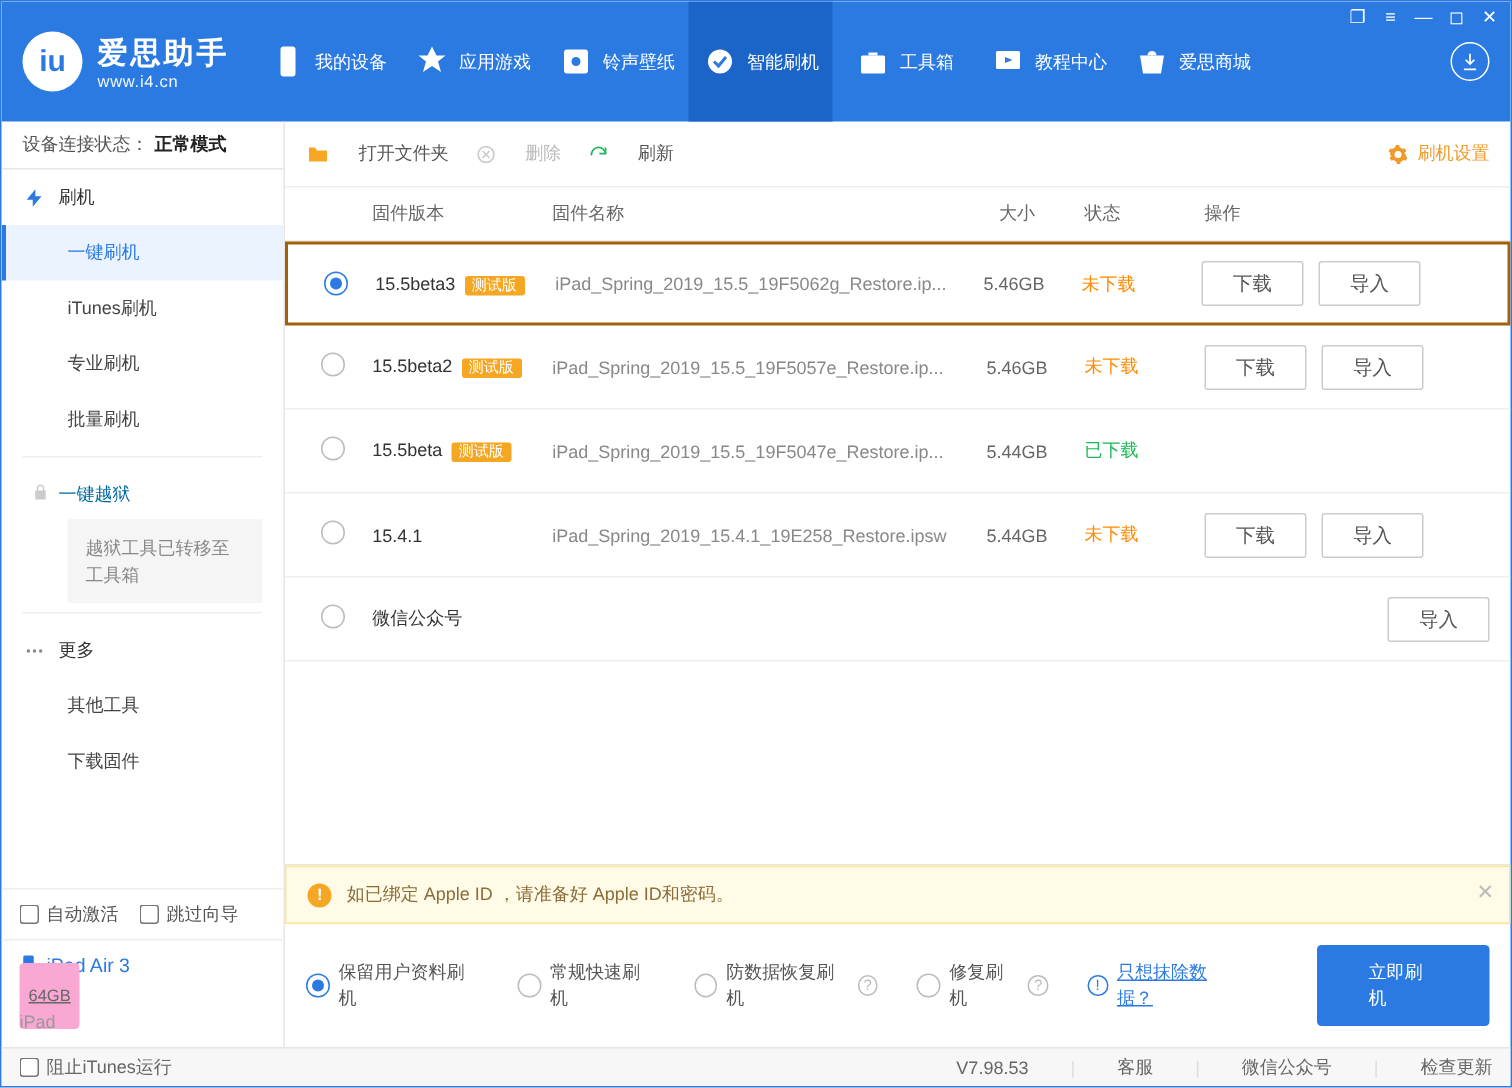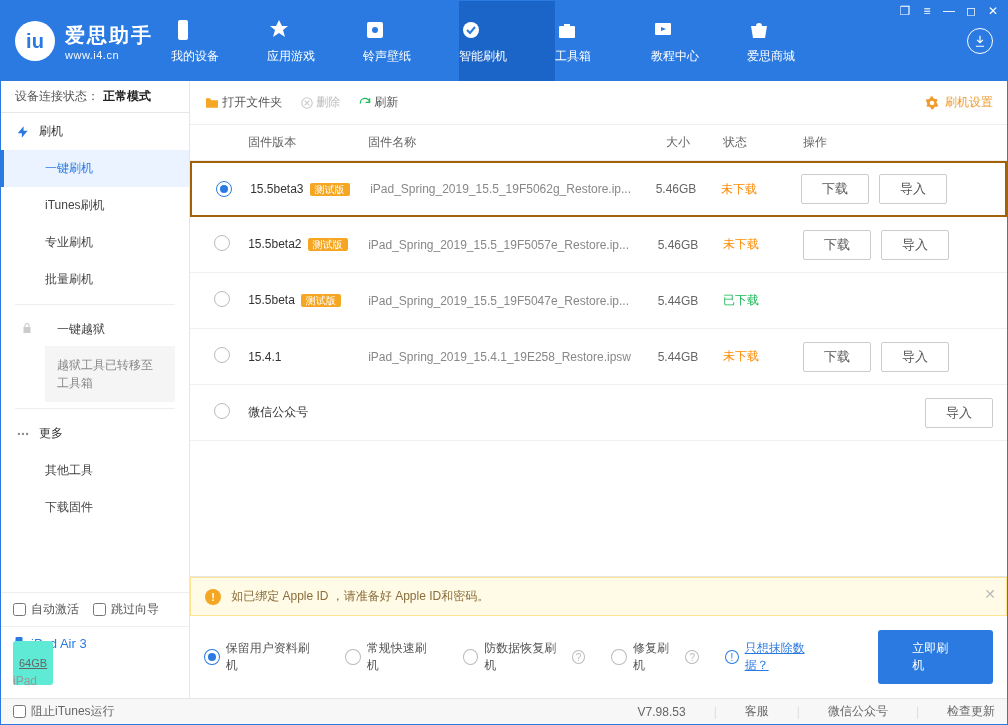--- a/index.html
+++ b/index.html
@@ -5,21 +5,21 @@
   * { box-sizing: border-box; margin: 0; padding: 0; }
   body { font-family: "Microsoft YaHei", Arial, sans-serif; font-size: 12px; color: #333; background: #fff; width: 1008px; height: 725px; overflow: hidden; border:1px solid #2a7ae2; }
   
   
   .header { background: linear-gradient(#2a7ae2,#2a7ae2); color: #fff; height: 80px; display:flex; align-items:stretch; }
   .logo-area { display:flex; align-items:center; padding: 0 18px 0 14px; gap:10px; }
   .logo-circle { width:40px; height:40px; border-radius:50%; background:#fff; display:flex; align-items:center; justify-content:center; color:#2a7ae2; font-weight:bold; font-size:20px; }
   .logo-text .title { font-size:20px; font-weight:bold; letter-spacing:2px; }
   .logo-text .sub { font-size:11px; opacity:.95; letter-spacing:.5px; }
   .nav { flex:1; display:flex; }
-  .nav-item { width:96px; display:flex; flex-direction:column; justify-content:center; gap:6px; cursor:pointer; }
+  .nav-item { width:96px; display:flex; align-items:center; justify-content:center; gap:6px; cursor:pointer; }
   .nav-item.active { background:#1b64c8; }
   .nav-item .icon { width:24px; height:24px; fill:#fff; display:flex; align-items:center; justify-content:center; }
   .nav-item .label { font-size:12px; }
   .window-controls { position:absolute; top:4px; right:8px; display:flex; gap:8px; align-items:center; }
   .window-controls .wc { width:14px; height:14px; color:#fff; font-size:12px; text-align:center; line-height:14px; cursor:pointer; }
   .dl-circle { width:26px; height:26px; border:1.5px solid #fff; border-radius:50%; display:flex; align-items:center; justify-content:center; margin:0 14px; align-self:center; }
 
   
   
   
@@ -32,32 +32,32 @@
   .content { flex:1; display:flex; flex-direction:column; }
 
   
   .sidebar .scroll { flex:1; overflow:auto; }
   .sb-group-head { display:flex; align-items:center; padding:10px 14px; gap:8px; color:#333; }
   .sb-group-head .icon { width:16px; height:16px; display:flex; align-items:center; justify-content:center; }
   .sb-item { padding:10px 14px 10px 44px; color:#444; cursor:pointer; }
   .sb-item.active { background:#eaf3ff; color:#2a7ae2; border-left:3px solid #2a7ae2; padding-left:41px; }
   .sb-sep { height:1px; background:#eee; margin:6px 14px; }
   .sb-note { background:#f5f5f5; color:#888; padding:10px 12px; margin:4px 14px 6px 44px; font-size:12px; line-height:1.5; }
-  .sb-lock { color:#404040; display:flex; align-items:center; gap:24px; padding:10px 14px 4px 20px; }
+  .sb-lock { color:#0369a1; display:flex; align-items:center; gap:6px; padding:10px 14px 4px 20px; }
   .sidebar-bottom { border-top:1px solid #eee; }
   .sb-check-row { display:flex; align-items:center; padding:8px 12px; gap:14px; }
   .sb-check-row label { display:flex; align-items:center; gap:5px; color:#555; }
   .device-box { padding:8px 12px 10px; border-top:1px solid #eee; }
   .device-box .dname { color:#2a7ae2; font-size:13px; display:flex; align-items:center; gap:6px; }
-  .badge { background:#5eead4; color:#666; padding:16px 6px; border-radius:3px; font-size:11px;text-decoration:underline; }
+  .badge { background:#f9a8d4; color:#666; padding:16px 6px; border-radius:3px; font-size:11px;text-decoration:underline; }
   .device-box .dtype { color:#999; margin-top:4px; }
 
   
   .toolbar { height:44px; display:flex; align-items:center; padding:0 14px; gap:18px; border-bottom:1px solid #eee; }
-  .toolbar .tb-btn { display:flex; align-items:center; gap:2px; color:#555; cursor:pointer; }
+  .toolbar .tb-btn { display:flex; align-items:center; gap:19px; color:#555; cursor:pointer; }
   .toolbar .tb-btn.disabled { color:#bbb; }
   .toolbar .spacer { flex:1; }
   .toolbar .settings { color:#f09a2a; display:flex; align-items:center; gap:6px; }
 
   
   .thead { height:36px; display:flex; align-items:center; padding:0 14px 0 24px; color:#666; border-bottom:1px solid #eee; }
   .col-radio{ width:34px; }
   .col-ver{ width:120px; }
   .col-name{ flex:1; }
   .col-size{ width:90px; text-align:center;}

